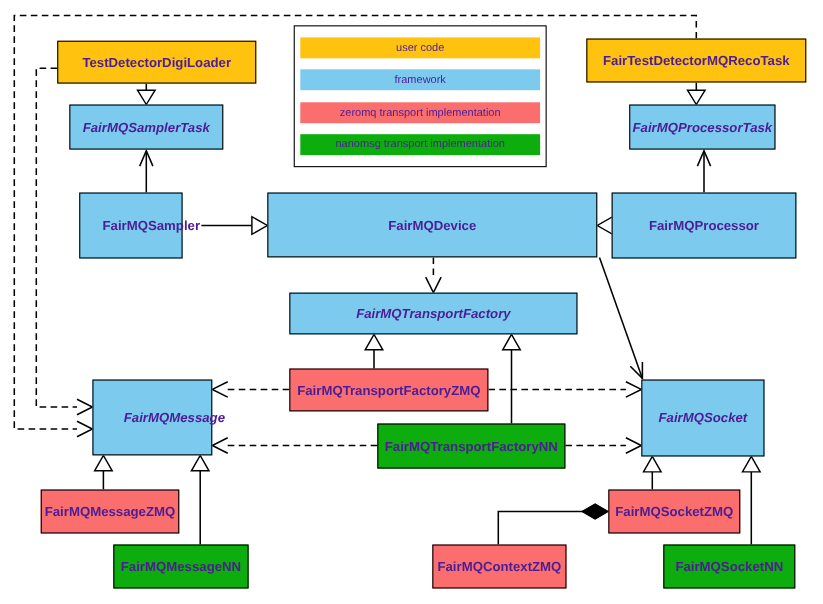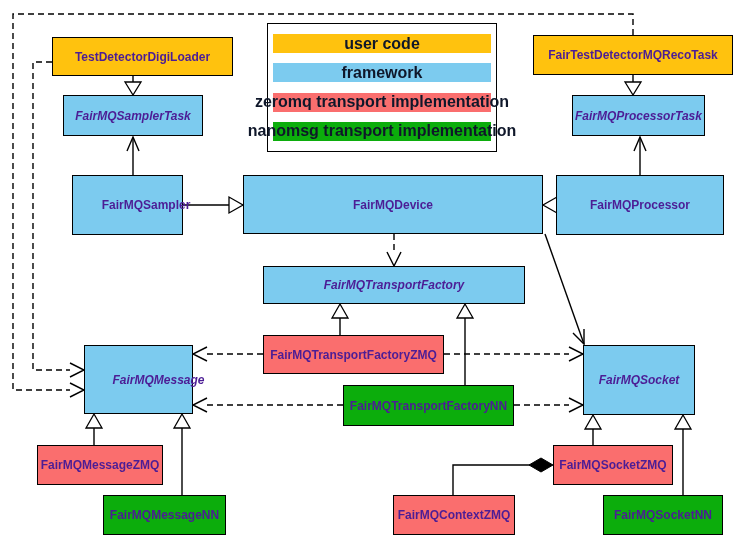--- a/index.html
+++ b/index.html
@@ -18,21 +18,21 @@
   .cat-framework { background:#7CCBEF; }
   .cat-zmq { background:#FA6E6E; }
   .cat-nn { background:#0CAD0C; }
   .legend {
     position:absolute; z-index:2; left:267px; top:23px; width:230px; height:129px;
     box-sizing:border-box; border:1.5px solid #000; background:#fff;
     display:flex; flex-direction:column; justify-content:space-evenly; align-items:center;
   }
   .legend-item {
     width:218px; height:19px; display:flex; align-items:center; justify-content:center;
-    font-size:16px; font-weight:700; color:#0f172a; white-space:nowrap;
+    font-size:10px; font-weight:400; color:#4c1d95; white-space:nowrap;
   }
   .sw-user { background:#FFC20E; }
   .sw-framework { background:#7CCBEF; }
   .sw-zmq { background:#FA6E6E; }
   .sw-nn { background:#0CAD0C; }
   .edge { stroke:#000; stroke-width:1.4; fill:none; }
   .dashed { stroke-dasharray:6 4; }
   .tri { fill:#fff; stroke:#000; stroke-width:1.3; }
   .diamond { fill:#000; stroke:#000; stroke-width:1; }
 </style>
@@ -107,21 +107,21 @@
     <div class="legend-item sw-user">user code</div>
     <div class="legend-item sw-framework">framework</div>
     <div class="legend-item sw-zmq">zeromq transport implementation</div>
     <div class="legend-item sw-nn">nanomsg transport implementation</div>
   </div>
 
   <div class="node cat-user" style="left:52px; top:37px; width:181px; height:39px;">TestDetectorDigiLoader</div>
   <div class="node cat-user" style="left:533px; top:35px; width:200px; height:40px;">FairTestDetectorMQRecoTask</div>
   <div class="node cat-framework abstract" style="left:63px; top:95px; width:140px; height:41px;">FairMQSamplerTask</div>
   <div class="node cat-framework abstract" style="left:572px; top:95px; width:133px; height:41px;">FairMQProcessorTask</div>
-  <div class="node cat-framework" style="left:72px; top:175px; width:111px; height:60px;padding-left:37px;">FairMQSampler</div>
+  <div class="node cat-framework" style="left:72px; top:175px; width:94px; height:60px;padding-left:37px;">FairMQSampler</div>
   <div class="node cat-framework" style="left:243px; top:175px; width:300px; height:59px;">FairMQDevice</div>
   <div class="node cat-framework" style="left:556px; top:175px; width:168px; height:60px;">FairMQProcessor</div>
   <div class="node cat-framework abstract" style="left:263px; top:266px; width:262px; height:38px;">FairMQTransportFactory</div>
   <div class="node cat-zmq" style="left:263px; top:335px; width:181px; height:39px;">FairMQTransportFactoryZMQ</div>
   <div class="node cat-nn" style="left:343px; top:385px; width:171px; height:41px;">FairMQTransportFactoryNN</div>
   <div class="node cat-framework abstract" style="left:84px; top:345px; width:109px; height:69px;padding-left:40px;">FairMQMessage</div>
   <div class="node cat-framework abstract" style="left:583px; top:345px; width:112px; height:70px;">FairMQSocket</div>
   <div class="node cat-zmq" style="left:37px; top:445px; width:126px; height:40px;">FairMQMessageZMQ</div>
   <div class="node cat-nn" style="left:103px; top:495px; width:123px; height:40px;">FairMQMessageNN</div>
   <div class="node cat-zmq" style="left:553px; top:445px; width:120px; height:40px;">FairMQSocketZMQ</div>

